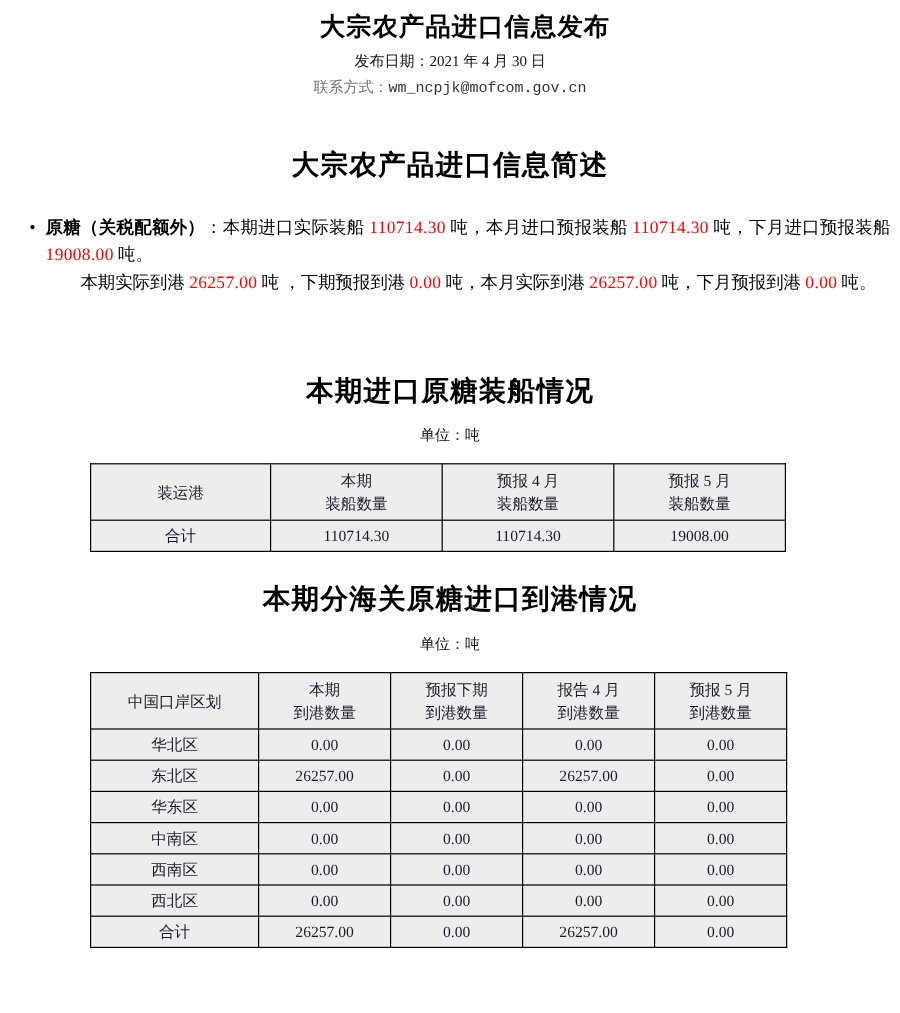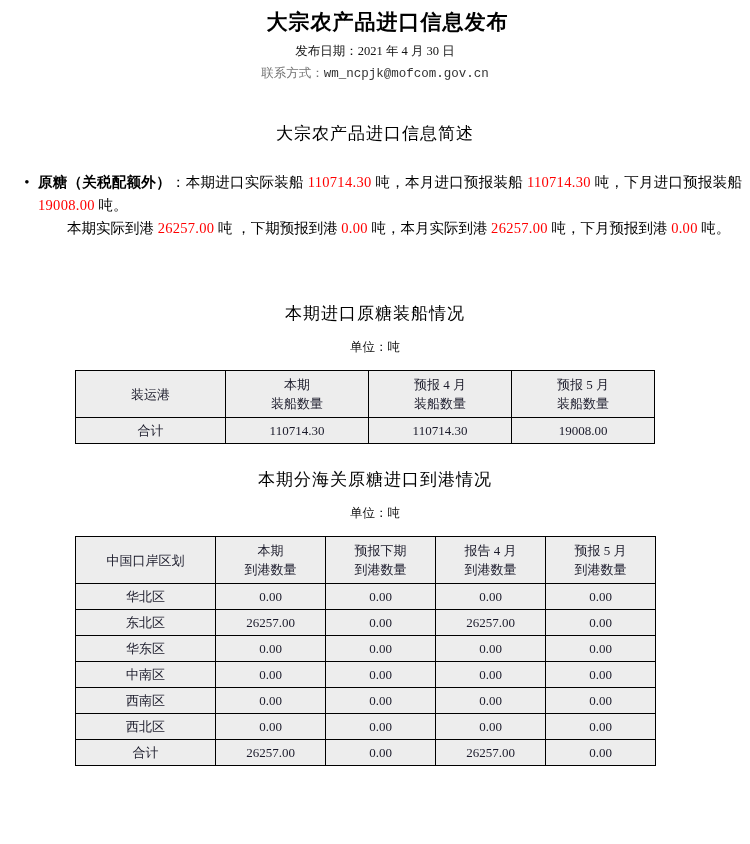--- a/index.html
+++ b/index.html
@@ -59,22 +59,22 @@
     font-family: "Liberation Mono", "DejaVu Sans Mono", monospace;
   }
   .contact .label {
     font-family: "Liberation Serif", "DejaVu Serif", serif;
     color: #737373;
   }
 
   
   .section-heading {
     text-align: center;
-    font-size: 17px;
-    font-weight: normal;
+    font-size: 23px;
+    font-weight: bold;
     letter-spacing: 1px;
     font-family: "DejaVu Serif", "Liberation Serif", serif;
   }
   .sh-summary { margin-top: 38px; }
   .sh-table1  { margin-top: 0; }
   .sh-table2  { margin-top: 0; }
 
   
   .summary-block {
     margin: 26px 0 0 0;

